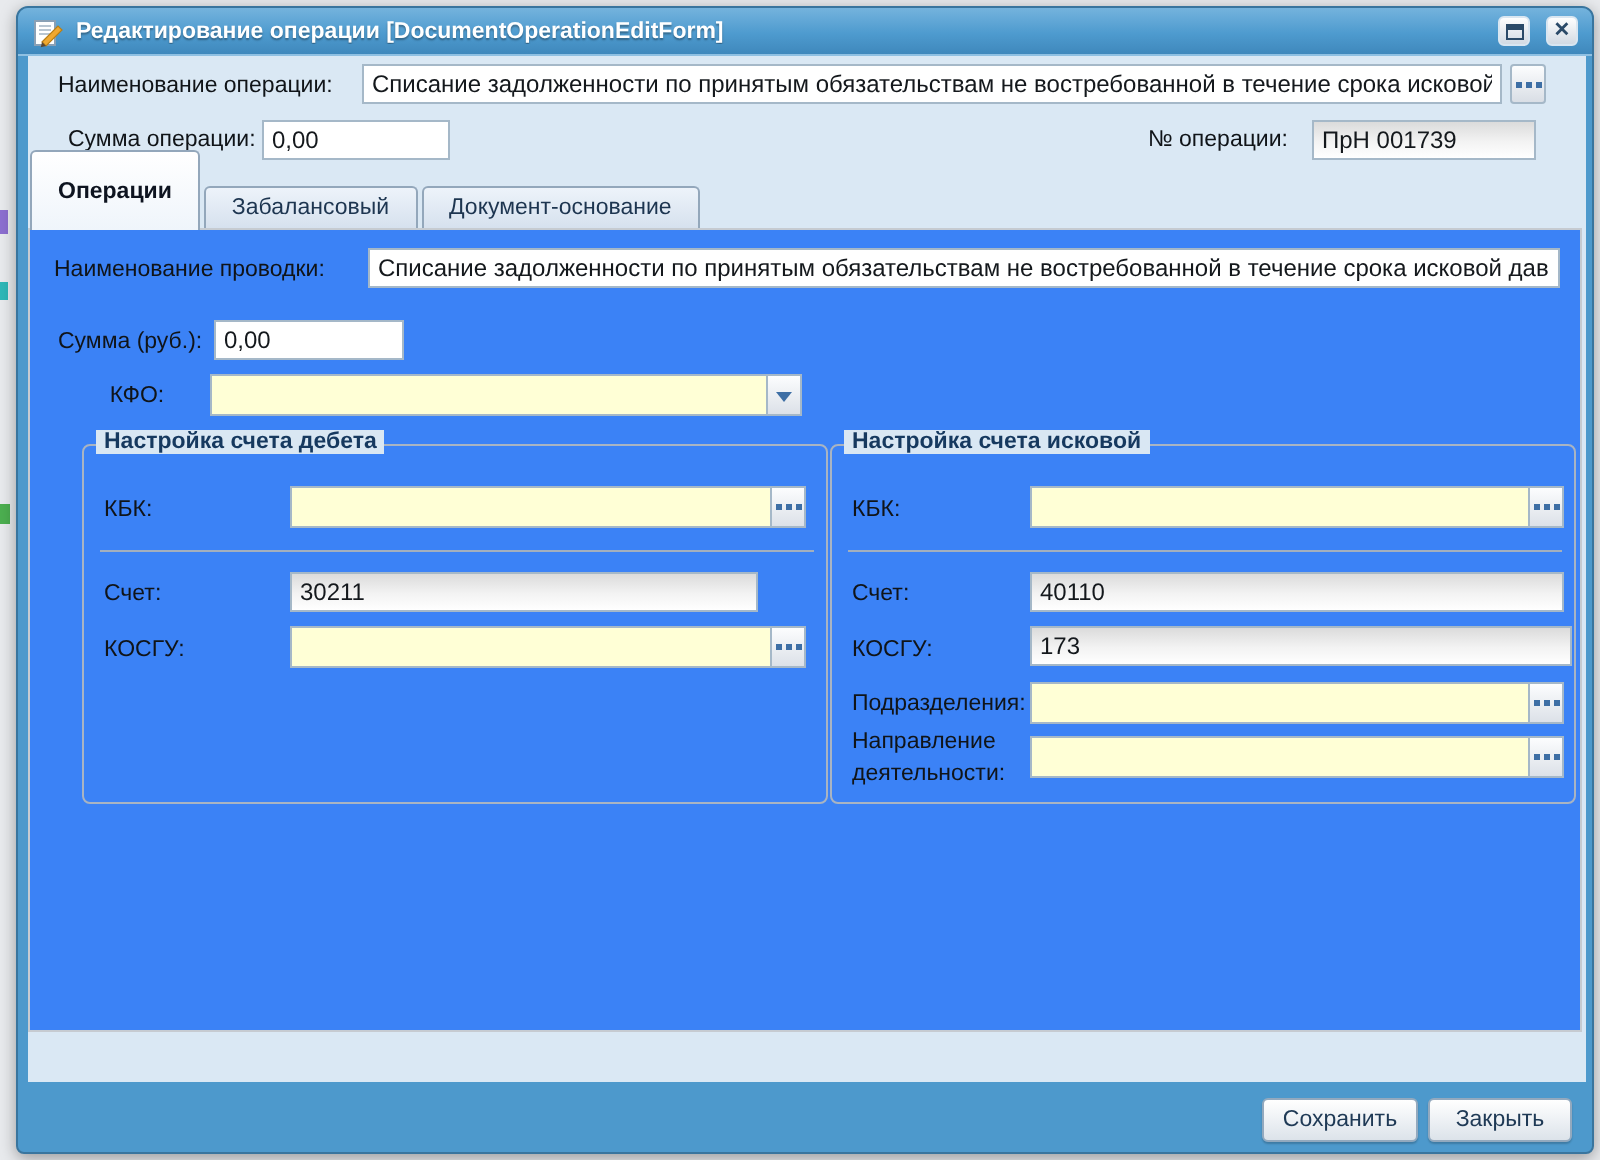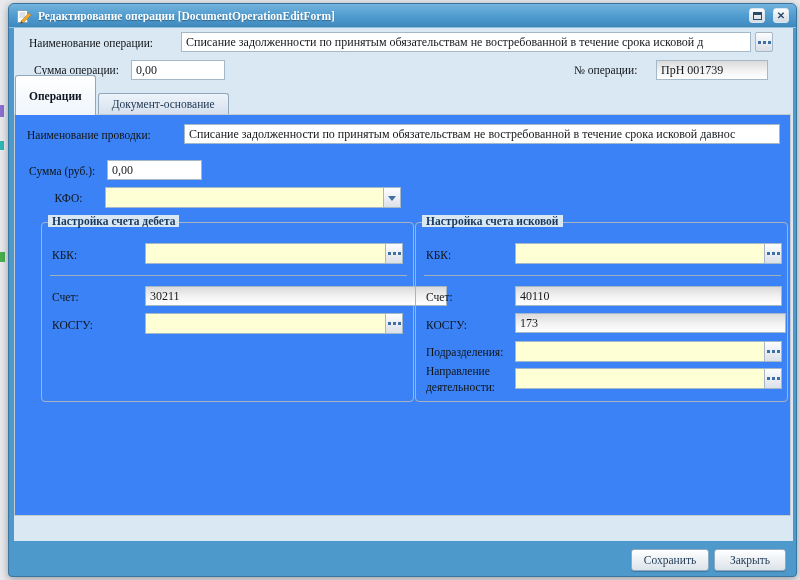--- a/index.html
+++ b/index.html
@@ -12,21 +12,20 @@
   }
   .frag { position:absolute; left:0; }
 
   
   .win {
     position:absolute; left:8px; top:3px; width:789px; height:574px;
     background:#4D99CC;
     border:1px solid #39759E;
     border-radius:6px 6px 4px 4px;
     box-shadow:0 2px 8px rgba(0,0,0,.35);
-    font-family:Liberation Serif, serif;
   }
   .titlebar {
     position:absolute; left:0; top:0; width:100%; height:24px;
     background:linear-gradient(#74B3DD, #4E9BCF 55%, #3F88BC);
     border-radius:5px 5px 0 0;
     display:flex; align-items:center; padding:0 7px; gap:6px;
     border-bottom:1px solid #8FC0E2;
   }
   .title {
     color:#fff; font-weight:bold; font-size:11.5px; flex:1;
@@ -146,20 +145,21 @@
         <span class="dots"></span>
       </span>
 
     <span class="lbl" style="left:20px;top:36px;">Сумма операции:</span>
     <input class="fld" style="left: 117px; top: 32px; width: 94px;" value="0,00">
     <span class="lbl" style="left:560px;top:36px;">№ операции:</span>
     <input class="fld ro" style="left: 642px; top: 32px; width: 112px;" readonly="" value="ПрН 001739">
 
     <div class="tabs">
       <span class="tab active">Операции</span>
+      <span class="tab">Забалансовый</span>
       <span class="tab">Документ-основание</span>
     </div>
 
     <div class="panel">
 
       <span class="lbl" style="left:12px;top:14px;">Наименование проводки:</span>
       <input class="fld" style="left: 169px; top: 9px; width: 596px;" value="Списание задолженности по принятым обязательствам не востребованной в течение срока исковой давнос">
 
       <span class="lbl" style="left:14px;top:50px;">Сумма (руб.):</span>
       <input class="fld" style="left: 92px; top: 45px; width: 95px;" value="0,00">
@@ -179,21 +179,21 @@
         <div class="wrap" style="left:103px;top:20px;width:258px;">
           <input value="" style="">
           <span class="trigger">
               <span class="dots"></span>
             </span>
         </div>
 
         <div class="sep" style="left:8px;top:52px;width:357px;"></div>
 
         <span class="lbl" style="left:10px;top:68px;">Счет:</span>
-        <input class="fld ro" style="left: 103px; top: 63px; width: 302px;" readonly="" value="30211">
+        <input class="fld ro" style="left: 103px; top: 63px; width: 234px;" readonly="" value="30211">
 
         <span class="lbl" style="left:10px;top:96px;">КОСГУ:</span>
         <div class="wrap" style="left:103px;top:90px;width:258px;">
           <input value="" style="">
           <span class="trigger">
               <span class="dots"></span>
             </span>
         </div>
       </div>
 

